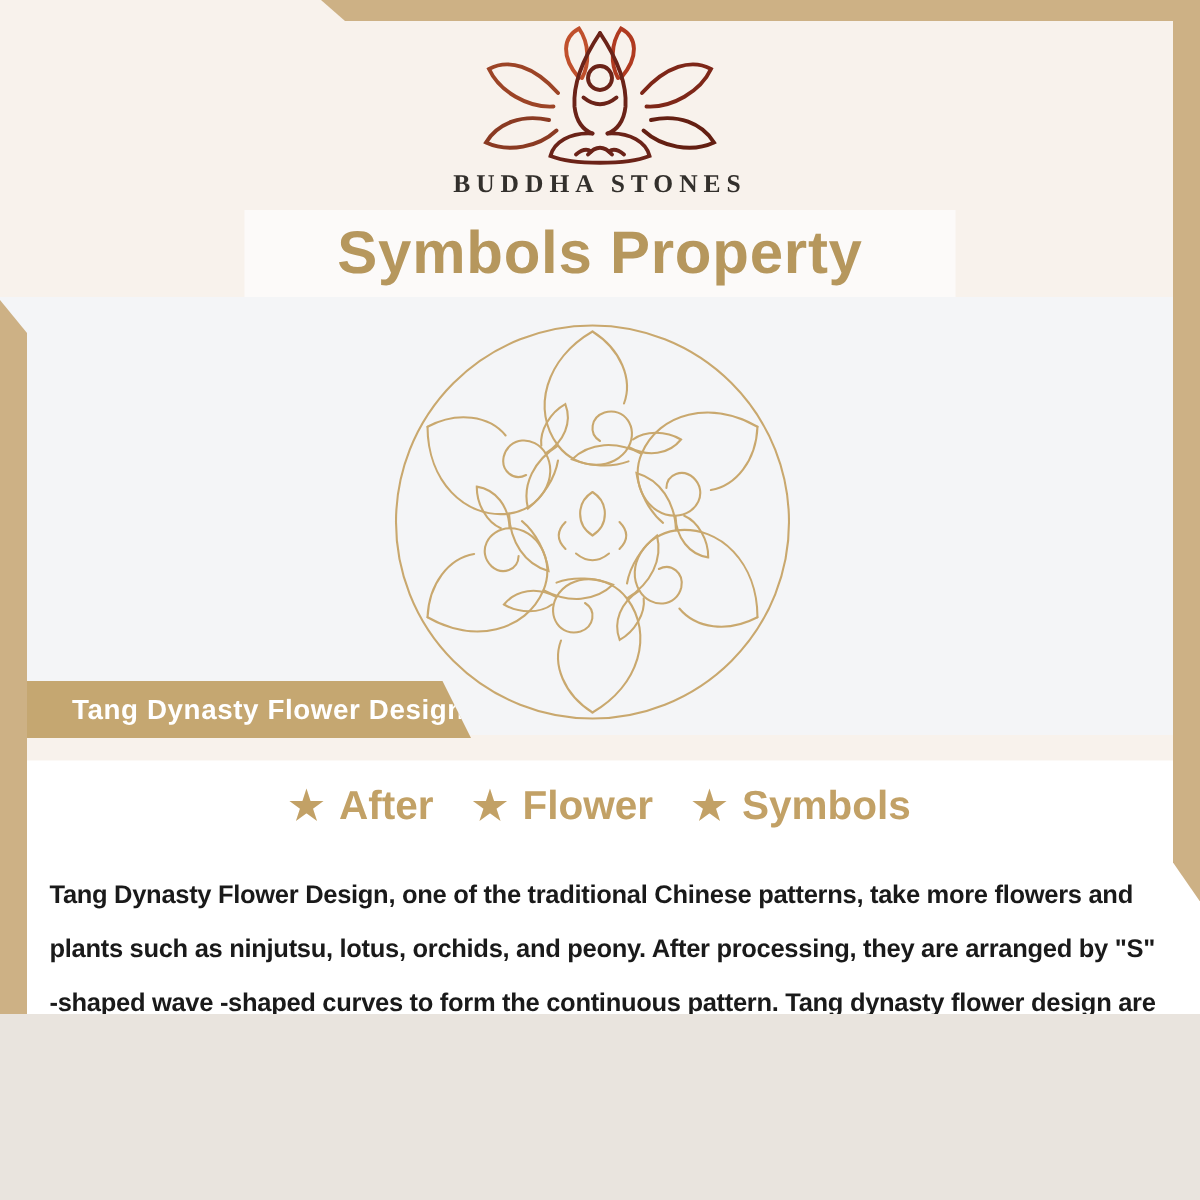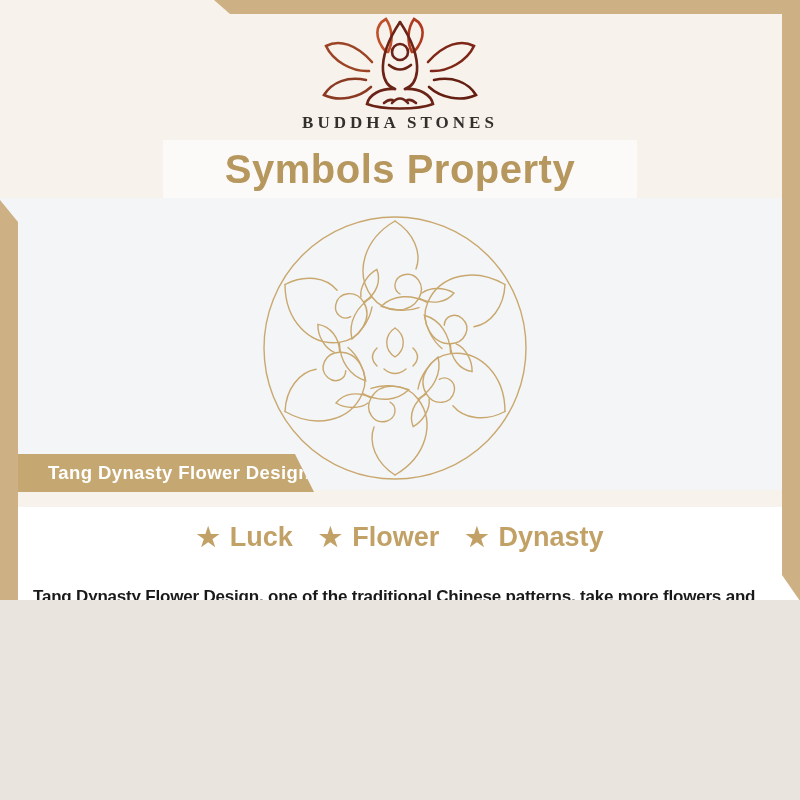--- a/index.html
+++ b/index.html
@@ -1,17 +1,17 @@
 <!DOCTYPE html>
 <html><head>
 <meta charset="utf-8">
 <style>
   html,body{margin:0;padding:0;background:#e9e4de;}
   .stage{
-    position:relative;width:800px;height:600px;overflow:hidden;
+    position:relative;width:800px;height:676px;overflow:hidden;
     background:#F8F2EC;
     font-family:"Liberation Sans", sans-serif;
   }
   
   .bar-top{position:absolute;left:214px;top:0;width:586px;height:14px;background:#CDB185;
     clip-path:polygon(0 0,100% 0,100% 100%,16px 100%);}
   .strip-right{position:absolute;left:782px;top:0;width:18px;height:601px;background:#CDB185;
     clip-path:polygon(0 0,100% 0,100% 100%,0 calc(100% - 26px));}
   .strip-left{position:absolute;left:0;top:200px;width:18px;height:600px;background:#CDB185;
     clip-path:polygon(0 0,100% 22px,100% 100%,0 100%);}
@@ -125,29 +125,29 @@
     </g>
   </svg>
 
   <div class="banner">
     <span class="banner-label">Tang Dynasty Flower Design</span>
   </div>
 
   <div class="highlights">
     <span class="hl-item">
       <span class="hl-star">★</span>
-      <span>Luck</span>
+      <span>After</span>
     </span>
     <span class="hl-item">
       <span class="hl-star">★</span>
       <span>Flower</span>
     </span>
     <span class="hl-item">
       <span class="hl-star">★</span>
-      <span>Dynasty</span>
+      <span>Symbols</span>
     </span>
   </div>
 
   <p class="description">Tang Dynasty Flower Design, one of the traditional Chinese patterns, take more flowers and plants such as ninjutsu, lotus, orchids, and peony. After processing, they are arranged by "S" -shaped wave -shaped curves to form the continuous pattern.  Tang dynasty flower design are also called rolled grass patterns, because they prevailed in the Tang dynasty. Tang dynasty flower design means auspicious and vibrant, representing the auspicious cloud.</p>
 
   <div class="bar-top"></div>
   <div class="strip-right"></div>
   <div class="strip-left"></div>
   <div class="bar-bottom"></div>
 

